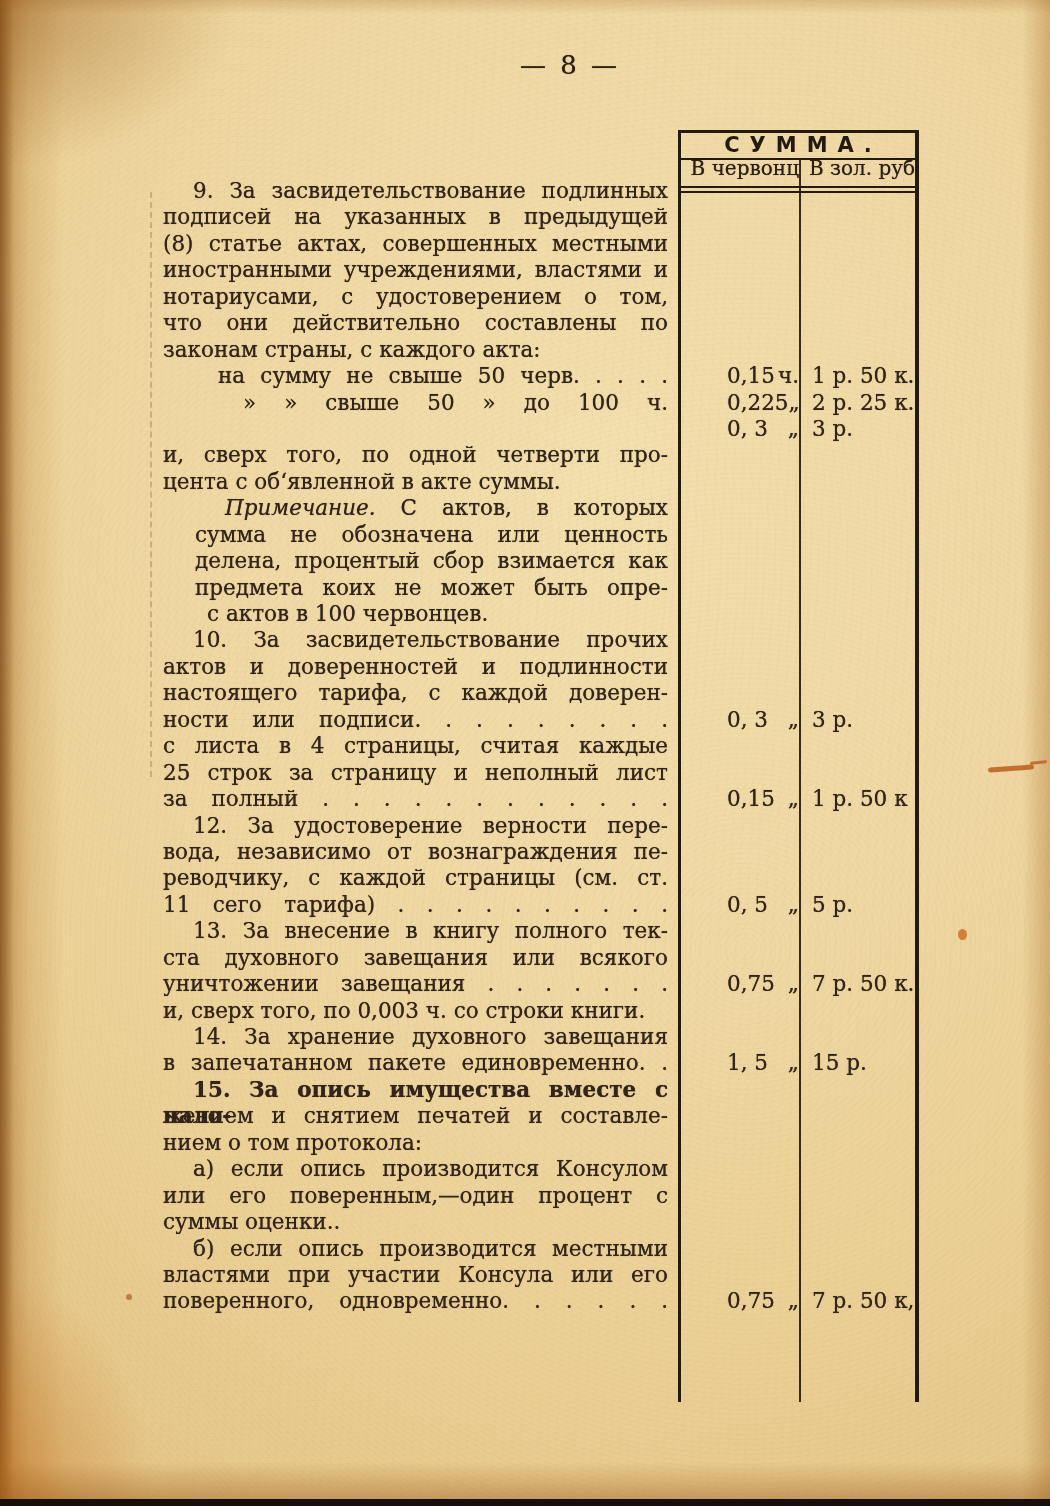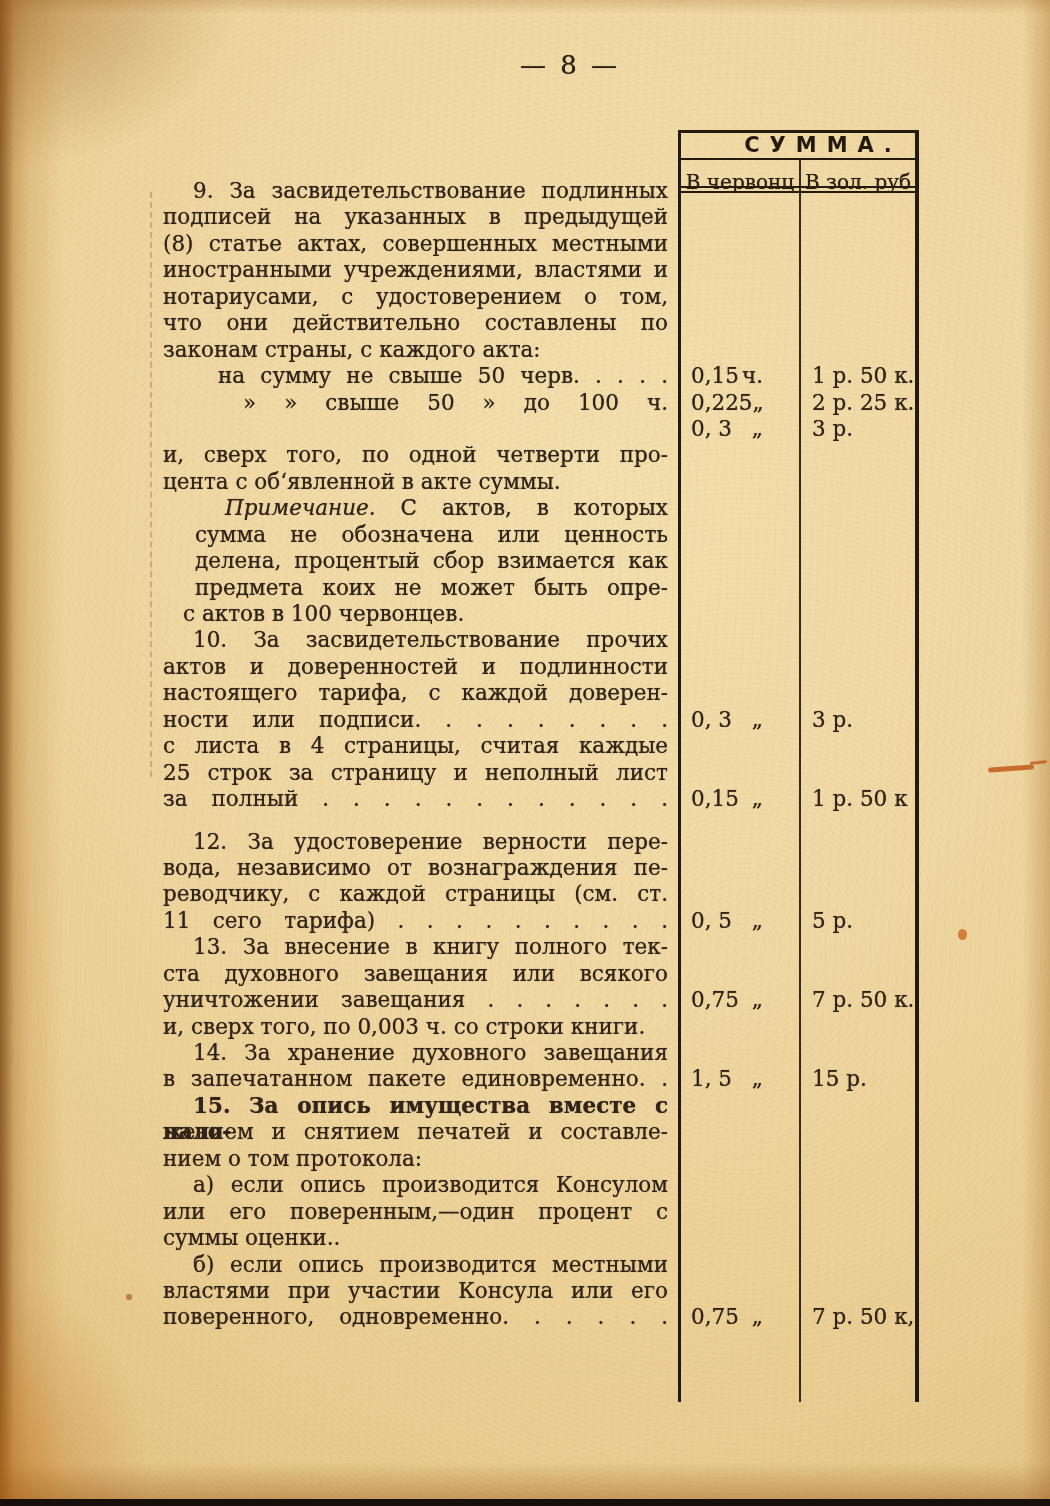--- a/index.html
+++ b/index.html
@@ -38,36 +38,36 @@
 
   .vl,.hl{position:absolute;background:#241a0f;}
   #vl-left{left:678px;top:130px;width:3px;height:1272px;}
   #vl-mid{left:799px;top:160px;width:2px;height:1242px;background:#382a1a;}
   #vl-right{left:915px;top:130px;width:4px;height:1272px;}
   #hl-top{left:678px;top:130px;width:241px;height:3px;}
   #hl-sum{left:678px;top:158px;width:241px;height:2px;}
   #hl-dbl1{left:678px;top:186px;width:241px;height:2px;}
   #hl-dbl2{left:678px;top:191px;width:241px;height:2px;}
 
-  .sum-title{position:absolute;left:701px;top:132px;width:234px;height:26px;line-height:26px;
+  .sum-title{position:absolute;left:681px;top:132px;width:234px;height:26px;line-height:26px;
     text-align:center;font-family:"DejaVu Sans", sans-serif;font-weight:bold;font-size:21px;
     letter-spacing:10px;text-indent:10px;color:#241a10;}
-  .colh{position:absolute;top:170px;height:25px;line-height:25px;text-align:center;
+  .colh{position:absolute;top:156px;height:25px;line-height:25px;text-align:right;
     font-size:20px;color:#2c2013;text-shadow:0 0 .7px rgba(50,35,18,.8);}
   #col1h{left:681px;width:118px;}
   #col2h{801px;left:801px;width:114px;}
 
   #doc{position:absolute;left:163px;top:178px;width:754px;
     text-shadow:0 0 .7px rgba(50,35,18,.85);}
   .row{position:relative;height:26.45px;line-height:26.45px;font-size:21.5px;}
   .lt{display:block;width:505px;text-align:justify;}
   .jl{text-align-last:justify;}
   .nl{text-align-last:left;}
   .lt i{font-style:italic;}
-  .v1{position:absolute;left:504px;top:0;width:112px;display:flex;justify-content:space-between;
+  .v1{position:absolute;left:540px;top:0;width:112px;display:flex;justify-content:space-between;
     padding:0 16px 0 24px;box-sizing:border-box;}
   .v2{position:absolute;left:637px;top:0;width:136px;padding-left:12px;box-sizing:border-box;}
 </style>
 </head>
 <body>
 
 <div id="page">
 
   <div class="layer texture"></div>
   <div class="layer edge-left"></div>
@@ -155,21 +155,21 @@
       <div class="row">
         <span class="lt jl" style="margin-left: 32px; width: 473px;">сумма не обозначена или ценность</span>
       </div>
       <div class="row">
         <span class="lt jl" style="margin-left: 32px; width: 473px;">делена, процентый сбор взимается как</span>
       </div>
       <div class="row">
         <span class="lt jl" style="margin-left: 32px; width: 473px;">предмета коих не может быть опре-</span>
       </div>
       <div class="row">
-        <span class="lt nl" style="margin-left: 20px; width: 473px;">с актов в 100 червонцев.</span>
+        <span class="lt nl" style="margin-left: 44px; width: 473px;">с актов в 100 червонцев.</span>
       </div>
       <div class="row">
         <span class="lt jl" style="text-indent: 30px;">10. За засвидетельствование прочих</span>
       </div>
       <div class="row">
         <span class="lt jl">актов и доверенностей и подлинности</span>
       </div>
       <div class="row">
         <span class="lt jl">настоящего тарифа, с каждой доверен-</span>
       </div>
@@ -189,21 +189,21 @@
       </div>
       <div class="row">
         <span class="lt jl">за полный . . . . . . . . . . . .</span>
         <span class="v1">
           <span>0,15</span>
           <span>„</span>
         </span>
         <span class="v2">1 р. 50 к</span>
       </div>
       <div class="row">
-        <span class="lt jl" style="text-indent: 30px; margin-top: 16px;">12. За удостоверение верности пере-</span>
+        <span class="lt jl" style="text-indent: 30px;">12. За удостоверение верности пере-</span>
       </div>
       <div class="row">
         <span class="lt jl">вода, независимо от вознаграждения пе-</span>
       </div>
       <div class="row">
         <span class="lt jl">реводчику, с каждой страницы (см. ст.</span>
       </div>
       <div class="row">
         <span class="lt jl">11 сего тарифа) . . . . . . . . . .</span>
         <span class="v1">

